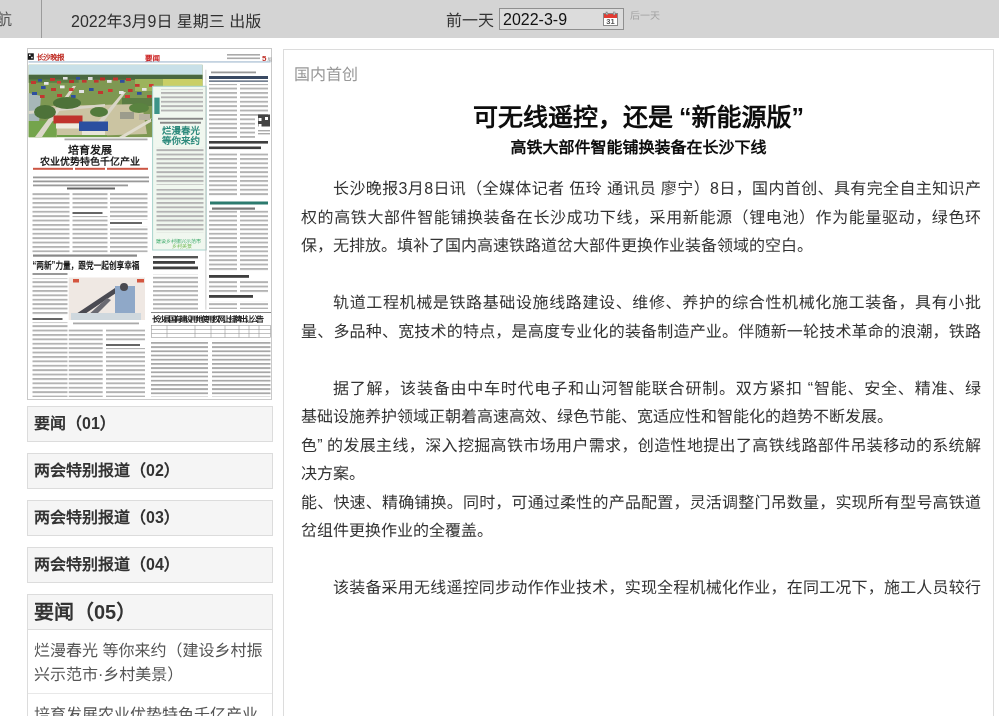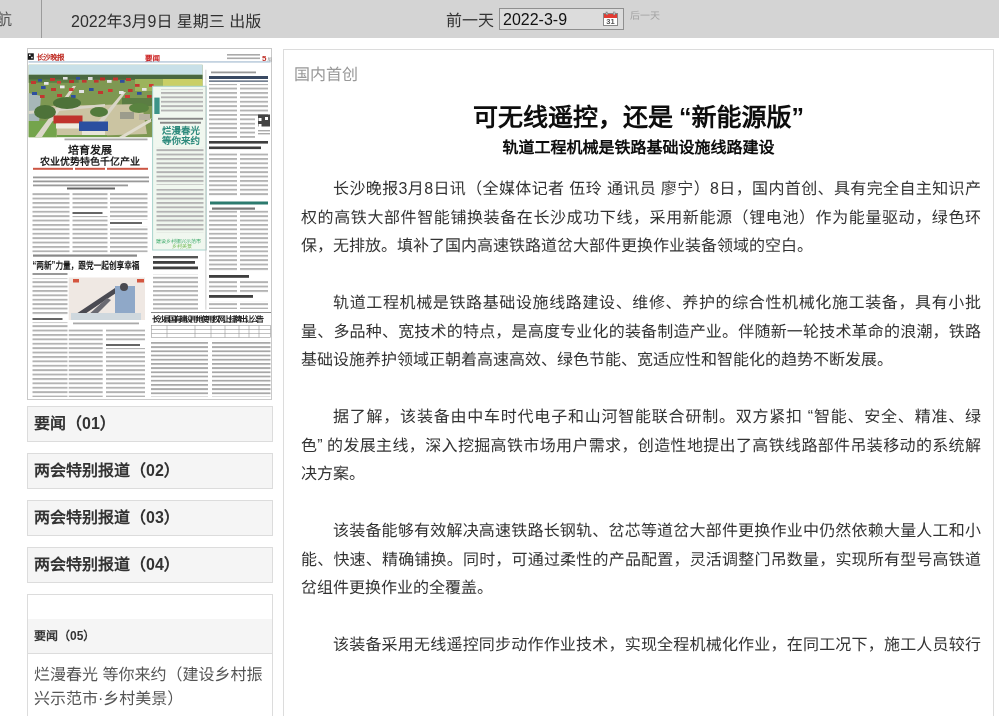--- a/index.html
+++ b/index.html
@@ -17,21 +17,21 @@
   .dinput { position:absolute; left:499px; top:8px; width:123px; height:20px;
     background:#dcdcdc; border:1px solid #8f8f8f; }
   .dinput span { position:absolute; left:3px; top:2px; font-size:16px; color:#111; }
   .dinput svg { position:absolute; right:5px; top:2px; }
   
   .navbox { position:absolute; left:27px; width:238px; height:34px; border:1px solid #dcdcdc;
     background:#f5f5f5; font-size:16px; font-weight:bold; color:#333;
     line-height:34px; padding-left:6px; }
   .nav5 { position:absolute; left:27px; top:594px; width:244px; height:220px; border:1px solid #dcdcdc; background:#fff; }
   .nav5 .hd { height:34px; background:#f5f5f5; border-bottom:1px solid #dcdcdc;
-    font-size:12px; font-weight:bold; color:#333; line-height:34px; padding-left:6px;margin-top:24px; }
+    font-size:20px; font-weight:bold; color:#333; line-height:34px; padding-left:6px; }
   .nav5 .it { padding:9px 6px 7px; font-size:16px; line-height:23.5px; color:#555;
     border-bottom:1px solid #e8e8e8; }
   
   .panel { position:absolute; left:283px; top:49px; width:709px; height:760px;
     border:1px solid #dcdcdc; background:#fff; }
   .back { position:absolute; left:294px; top:61px; font-size:16px; color:#999; }
   .title { position:absolute; left:284px; top:104px; width:709px; text-align:center;
     font-size:25px; line-height:26px; font-weight:bold; color:#0d0d0d; }
   .subtitle { position:absolute; left:284px; top:139px; width:709px; text-align:center;
     font-size:16px; line-height:17px; font-weight:bold; color:#0d0d0d; }
@@ -274,28 +274,27 @@
   <div class="navbox" style="top:547px;">两会特别报道（04）</div>
   <div class="nav5">
     <div class="hd">要闻（05）</div>
     <div class="it">烂漫春光 等你来约（建设乡村振<br>兴示范市·乡村美景）</div>
     <div class="it">培育发展农业优势特色千亿产业</div>
   </div>
 
   <div class="panel"></div>
   <div class="back">国内首创</div>
   <div class="title">可无线遥控，还是<span style="padding-left:6px">“</span>新能源版”</div>
-  <div class="subtitle">轨道工程机械是铁路基础设施线路建设</div>
+  <div class="subtitle">高铁大部件智能铺换装备在长沙下线</div>
   <div class="art">
     <div class="ln ind">长沙晚报3月8日讯（全媒体记者 伍玲 通讯员 廖宁）8日，国内首创、具有完全自主知识产</div>
     <div class="ln">权的高铁大部件智能铺换装备在长沙成功下线，采用新能源（锂电池）作为能量驱动，绿色环</div>
     <div class="ln last">保，无排放。填补了国内高速铁路道岔大部件更换作业装备领域的空白。</div>
     <div class="ln ind gap">轨道工程机械是铁路基础设施线路建设、维修、养护的综合性机械化施工装备，具有小批</div>
     <div class="ln">量、多品种、宽技术的特点，是高度专业化的装备制造产业。伴随新一轮技术革命的浪潮，铁路</div>
+    <div class="ln ind gap">据了解，该装备由中车时代电子和山河智能联合研制。双方紧扣<span style="padding-left:5px">“</span>智能、安全、精准、绿</div>
     <div class="ln last">基础设施养护领域正朝着高速高效、绿色节能、宽适应性和智能化的趋势不断发展。</div>
-    <div class="ln ind gap">据了解，该装备由中车时代电子和山河智能联合研制。双方紧扣<span style="padding-left:5px">“</span>智能、安全、精准、绿</div>
     <div class="ln">色<span style="padding-right:4px">”</span>的发展主线，深入挖掘高铁市场用户需求，创造性地提出了高铁线路部件吊装移动的系统解</div>
     <div class="ln last">决方案。</div>
-    <div class="ln ind gap">该装备能够有效解决高速铁路长钢轨、岔芯等道岔大部件更换作业中仍然依赖大量人工和小</div>
     <div class="ln">能、快速、精确铺换。同时，可通过柔性的产品配置，灵活调整门吊数量，实现所有型号高铁道</div>
     <div class="ln last">岔组件更换作业的全覆盖。</div>
     <div class="ln ind gap">该装备采用无线遥控同步动作作业技术，实现全程机械化作业，在同工况下，施工人员较行</div>
   </div>
 
 </body></html>

